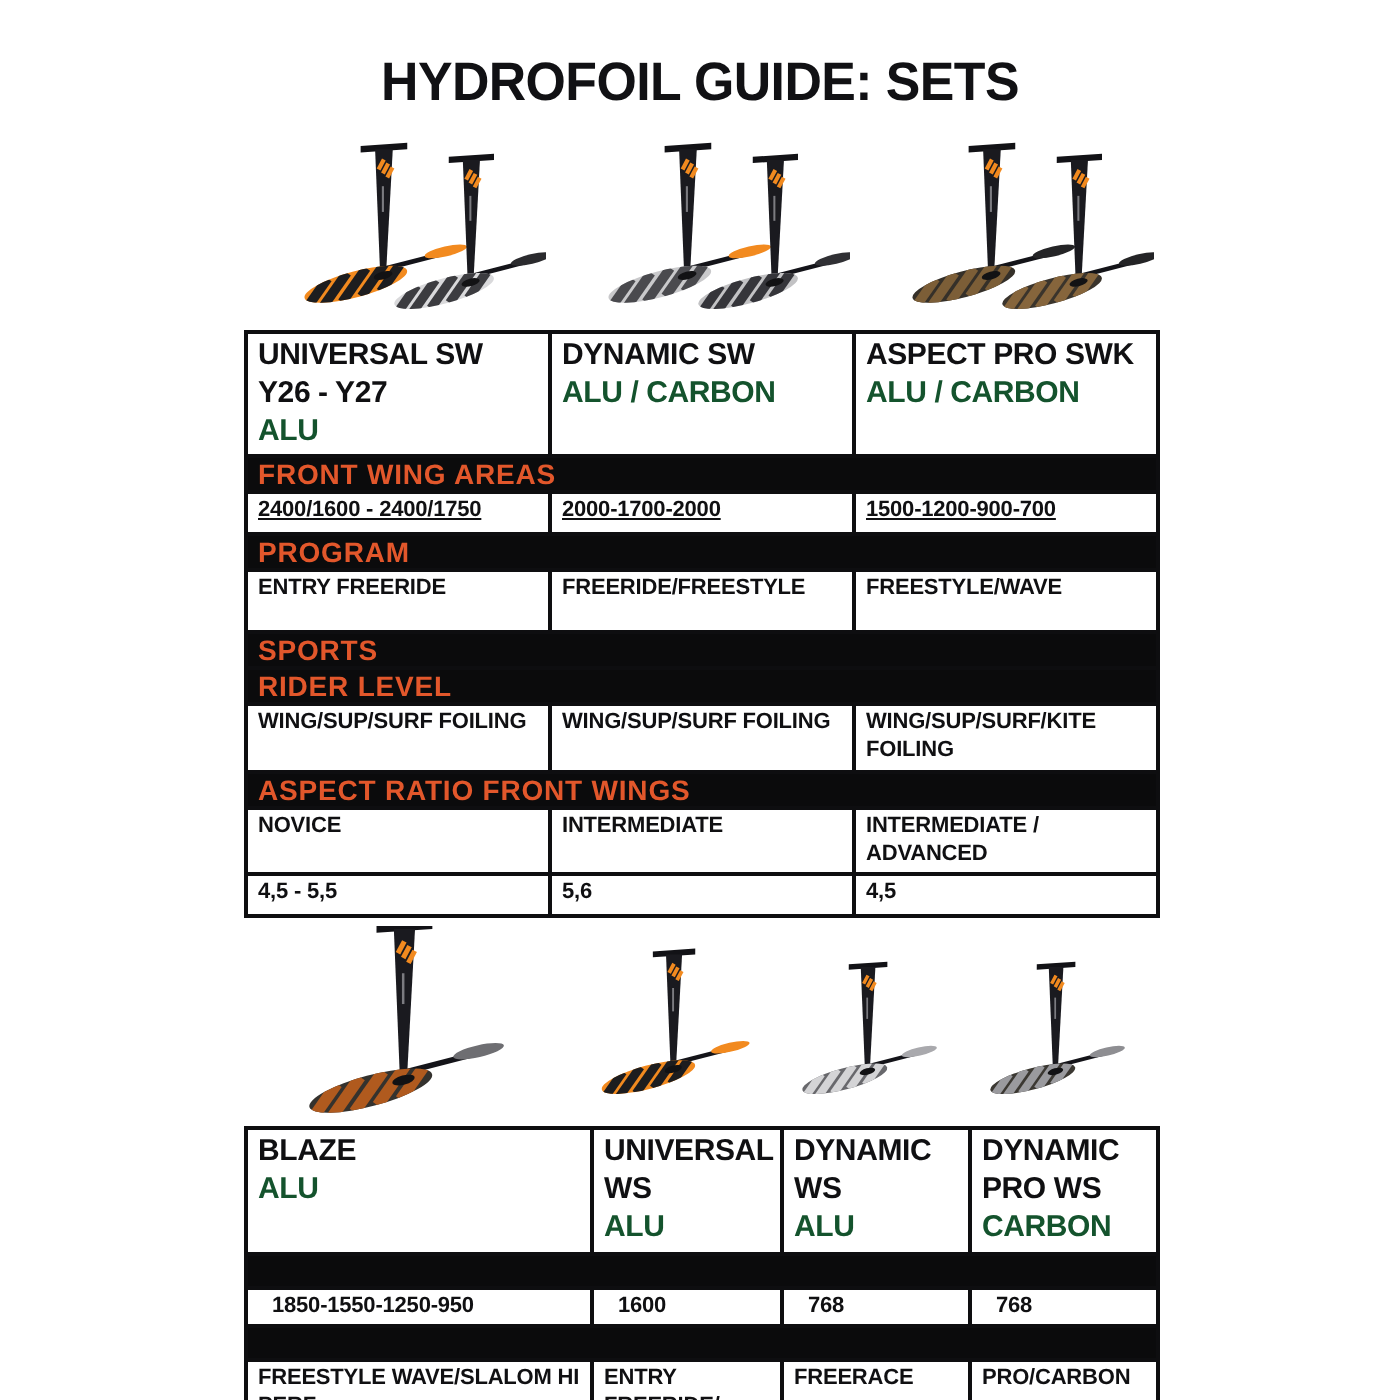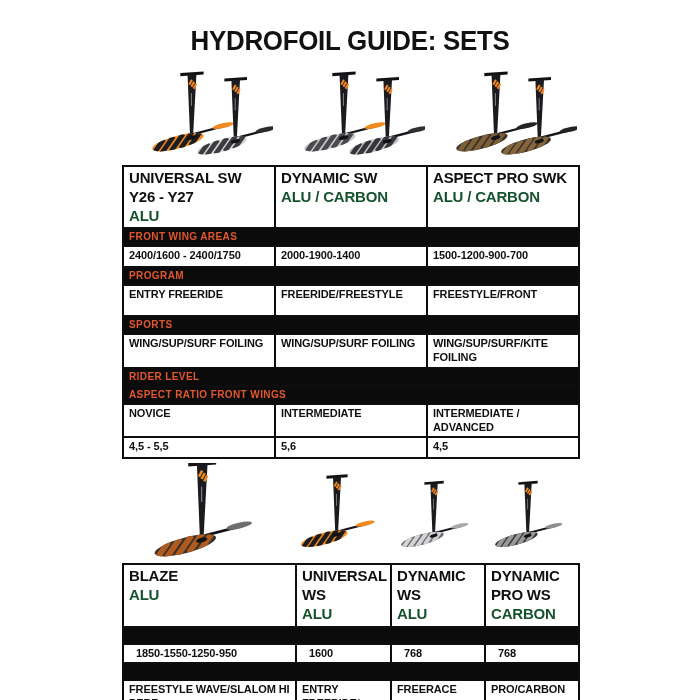--- a/index.html
+++ b/index.html
@@ -20,25 +20,25 @@
   .strip2 .c1{width:173px;}
   .strip2 .c2{width:95px;}
   .strip2 .c3{width:94px;}
   .strip2 .c4{width:94px;}
   
   table.spec{border-collapse:collapse;table-layout:fixed;width:456px;background:#fff;}
   table.spec td{border:2px solid #0e0e10;padding:2px 5px;vertical-align:top;
        font-weight:700;overflow:hidden;}
   td.prod{height:34px;font-size:15px;line-height:1.25;letter-spacing:-0.2px;}
   td.prod .mat{display:block;}
-  td.bar{background:#0b0b0c;color:#e2572b;font-size:10px;letter-spacing:.4px;
+  td.bar{background:#0b0b0c;color:#e2572b;font-size:14px;letter-spacing:.4px;
        padding:1px 6px;height:12px;line-height:12px;border-color:#0b0b0c;margin-left:10px;}
   td.bar.blank{height:11px;}
   td.val{font-size:11px;line-height:1.25;letter-spacing:-0.1px;}
-  .t1 .r1{height:15px;} .t1 .r2{height:25px;} .t1 .r3{height:14px;}
+  .t1 .r1{height:15px;text-decoration:underline;} .t1 .r2{height:25px;} .t1 .r3{height:14px;}
   .t1 .r4{height:15px;} .t1 .r5{height:15px;}
   .t2 .r1{height:13px;padding-left:12px;} .t2 .r2{height:27px;}
   .orange{color:#14532d;}
   .mt1{margin-top:2px;}
   svg.foil{display:block;}
 </style>
 </head>
 <body>
 
 <svg width="0" height="0" style="position:absolute" aria-hidden="true">
@@ -116,42 +116,42 @@
         <td class="prod">
           <span>ASPECT PRO SWK</span>
           <span class="mat orange">ALU / CARBON</span>
         </td>
       </tr>
       <tr>
             <td class="bar" colspan="3">FRONT WING AREAS</td>
           </tr>
       <tr>
         <td class="val r1">2400/1600 - 2400/1750</td>
-        <td class="val r1">2000-1900-1400</td>
+        <td class="val r1">2000-1700-2000</td>
         <td class="val r1">1500-1200-900-700</td>
       </tr>
       <tr>
             <td class="bar" colspan="3">PROGRAM</td>
           </tr>
       <tr>
         <td class="val r2">ENTRY FREERIDE</td>
         <td class="val r2">FREERIDE/FREESTYLE</td>
-        <td class="val r2">FREESTYLE/FRONT</td>
+        <td class="val r2">FREESTYLE/WAVE</td>
       </tr>
       <tr>
             <td class="bar" colspan="3">SPORTS</td>
+          </tr>
+      <tr>
+            <td class="bar" colspan="3">RIDER LEVEL</td>
           </tr>
       <tr>
         <td class="val r3">WING/SUP/SURF FOILING</td>
         <td class="val r3">WING/SUP/SURF FOILING</td>
         <td class="val r3">WING/SUP/SURF/KITE FOILING</td>
       </tr>
-      <tr>
-            <td class="bar" colspan="3">RIDER LEVEL</td>
-          </tr>
       <tr>
             <td class="bar" colspan="3">ASPECT RATIO FRONT WINGS</td>
           </tr>
       <tr>
         <td class="val r4">NOVICE</td>
         <td class="val r4">INTERMEDIATE</td>
         <td class="val r4">INTERMEDIATE / ADVANCED</td>
       </tr>
       <tr>
         <td class="val r5">4,5 - 5,5</td>

